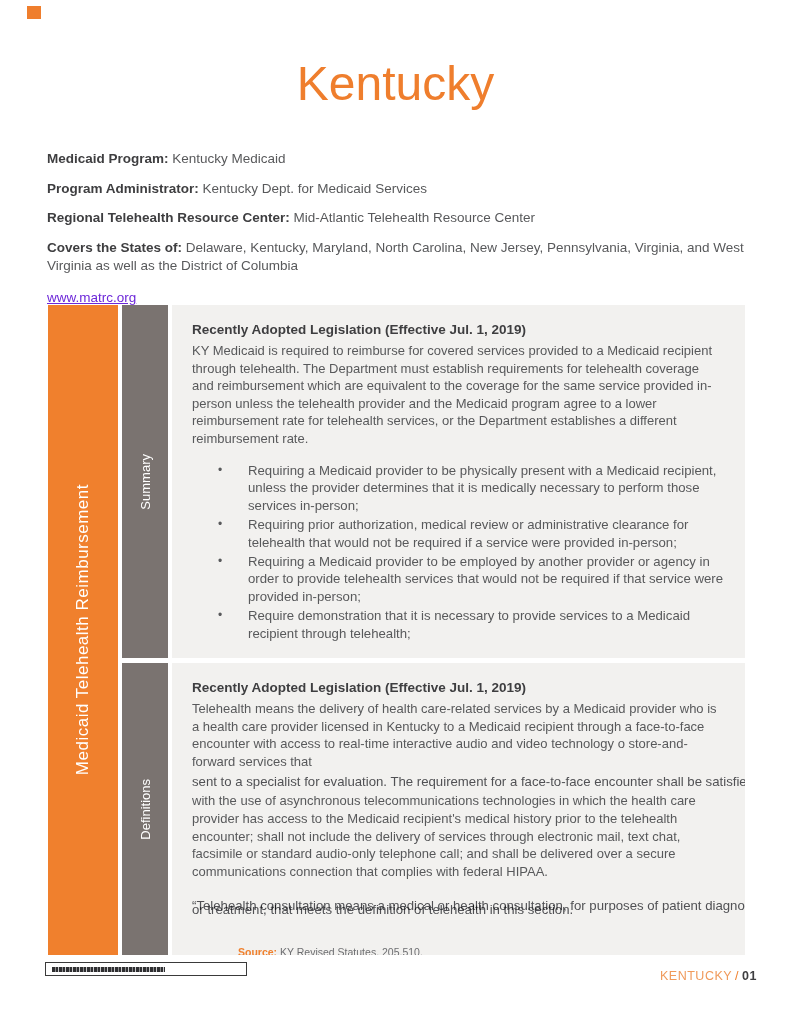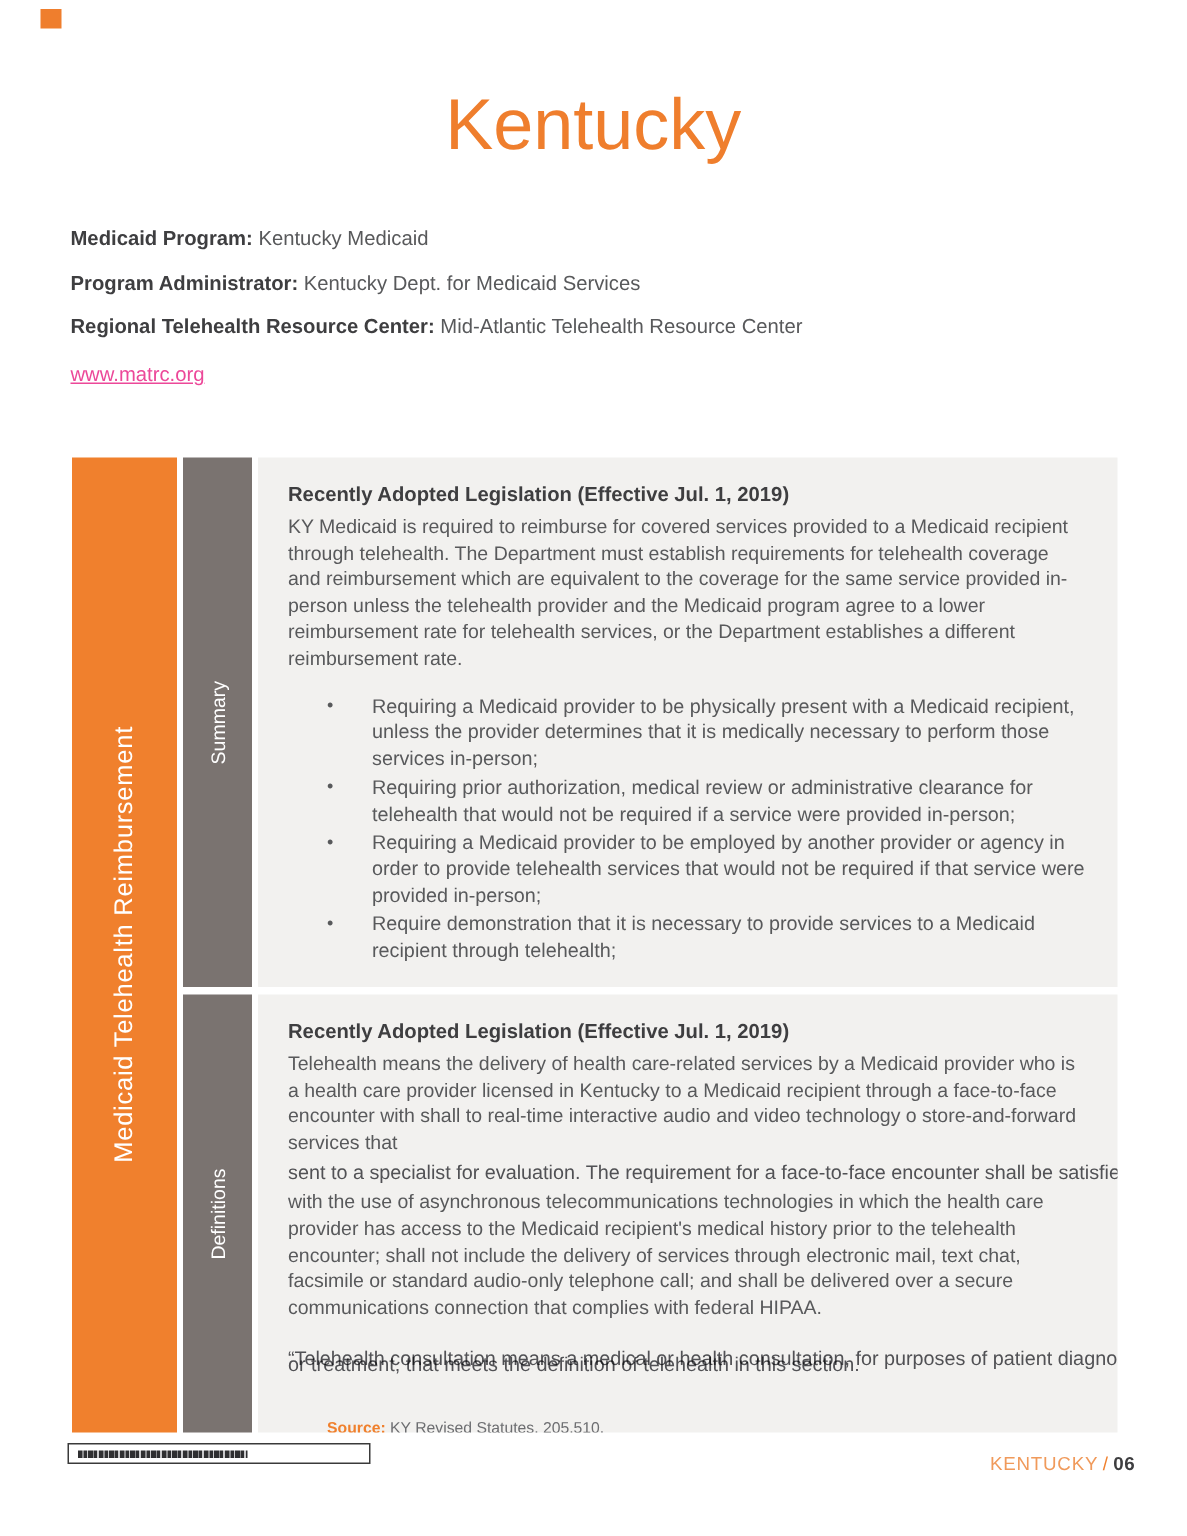--- a/index.html
+++ b/index.html
@@ -12,21 +12,21 @@
   .corner-square{position:absolute;left:27px;top:6px;width:14px;height:13px;background:#EF7E2D;}
   
   .page-title{
     position:absolute;top:56px;left:0;width:100%;text-align:center;
     font-size:48px;font-weight:400;color:#EF7E2D;letter-spacing:0px;
   }
   
   .meta{position:absolute;left:47px;top:150px;width:700px;font-size:13.5px;line-height:1.35;}
   .meta-row{margin-bottom:11.5px;color:#58595B;}
   .meta-row b{color:#3E3E40;font-weight:700;}
-  .meta-link{display:inline-block;margin-top:2px;color:#ec4899;text-decoration:underline;font-size:13.5px;}
+  .meta-link{display:inline-block;margin-top:2px;color:#6d28d9;text-decoration:underline;font-size:13.5px;}
   
   .main{
     position:absolute;left:48px;top:305px;width:697px;height:650px;
     display:flex;flex-direction:row;
   }
   .orange-bar{
     width:70px;background:#F0802D;flex:0 0 70px;position:relative;margin-right:4px;
     display:flex;align-items:center;justify-content:center;
   }
   .vtext{
@@ -45,21 +45,21 @@
   .content-seg.seg-2{flex:1;}
   .sec-heading{font-size:13.5px;font-weight:700;color:#3E3E40;margin:0 0 3px 0;line-height:1.35;}
   .body-text{font-size:13px;color:#58595B;line-height:1.35;margin:0 0 14px 0;}
   .body-text.tight{margin-bottom:8px;}
   ul.bullets{list-style:none;margin:0;padding:0 0 0 26px;}
   ul.bullets li{
     position:relative;padding-left:30px;font-size:13.2px;color:#58595B;line-height:1.35;margin:0 0 1px 0;
   }
   ul.bullets li:before{content:"•";position:absolute;left:0;top:0;font-size:12px;color:#58595B;}
   .source-line{margin:22px 0 0 26px;font-size:10.5px;line-height:1.3;}
-  .source-label{color:#F0802D;font-weight:700;}
+  .source-label{color:#F0802D;font-weight:700;margin-left:20px;}
   .source-text{color:#6D6E71;}
   
   .overlap{position:relative;height:22px;margin:0 0 0 0;}
   .overlap span{
     position:absolute;left:0;top:0;white-space:nowrap;font-size:13.2px;color:#55565A;line-height:1.2;
     mix-blend-mode:multiply;
   }
   .overlap span.line-b{top:4px;}
   .overlap.second{margin-top:18px;height:24px;}
   
@@ -90,20 +90,24 @@
     <span>Kentucky Medicaid</span>
   </div>
   <div class="meta-row">
     <b>Program Administrator:</b>
     <span>Kentucky Dept. for Medicaid Services</span>
   </div>
   <div class="meta-row">
     <b>Regional Telehealth Resource Center:</b>
     <span>Mid-Atlantic Telehealth Resource Center</span>
   </div>
+  <div class="meta-row">
+    <b>Covers the States of:</b>
+    <span>Delaware, Kentucky, Maryland, North Carolina, New Jersey, Pennsylvania, Virginia, and West Virginia as well as the District of Columbia</span>
+  </div>
   <a href="#" class="meta-link">www.matrc.org</a>
 </div>
 
 <div class="main">
   <div class="orange-bar">
     <div class="vtext">Medicaid Telehealth Reimbursement</div>
   </div>
   <div class="tab-col">
     <div class="tab-seg seg-1">
       <div class="vtext">Summary</div>
@@ -122,21 +126,21 @@
         <li>Requiring prior authorization, medical review or administrative clearance for telehealth that would not be required if a service were provided in-person;</li>
         <li>Requiring a Medicaid provider to be employed by another provider or agency in order to provide telehealth services that would not be required if that service were provided in-person;</li>
         <li>Require demonstration that it is necessary to provide services to a Medicaid recipient through telehealth;</li>
 
       </ul>
 
     </div>
 
     <div class="content-seg seg-2">
       <div class="sec-heading">Recently Adopted Legislation (Effective Jul. 1, 2019)</div>
-      <p class="body-text" style="margin-bottom:0;">Telehealth means the delivery of health care-related services by a Medicaid provider who is a health care provider licensed in Kentucky to a Medicaid recipient through a face-to-face encounter with shall to real-time interactive audio and video technology o store-and-forward services that</p>
+      <p class="body-text" style="margin-bottom:0;">Telehealth means the delivery of health care-related services by a Medicaid provider who is a health care provider licensed in Kentucky to a Medicaid recipient through a face-to-face encounter with access to real-time interactive audio and video technology o store-and-forward services that</p>
       <div class="overlap">
         <span class="line-b">sent to a specialist for evaluation.  The requirement for a face-to-face encounter shall be satisfied</span>
       </div>
       <p class="body-text" style="margin-bottom:0;">with the use of asynchronous telecommunications technologies in which the health care provider has access to the Medicaid recipient's medical history prior to the telehealth encounter; shall not include the delivery of services through electronic mail, text chat, facsimile or standard audio-only telephone call; and shall be delivered over a secure communications connection that complies with federal HIPAA.</p>
       <div class="overlap second">
         <span class="line-a">“Telehealth consultation means a medical or health consultation, for purposes of patient diagnosis</span>
         <span class="line-b">or treatment, that meets the definition of telehealth in this section.</span>
       </div>
       <div class="source-line" style="margin-top:24px;">
         <span class="source-label">Source:</span>
@@ -145,14 +149,14 @@
     </div>
 
   </div>
 </div>
 
 <div class="footnote-box">
   <div class="footnote-smudge"></div>
 </div>
 
 <div class="footer">
-  <span class="state">KENTUCKY</span><span class="slash">/</span><span class="pagenum">06</span>
+  <span class="state">KENTUCKY</span><span class="slash">/</span><span class="pagenum">01</span>
 </div>
 
 </body></html>

